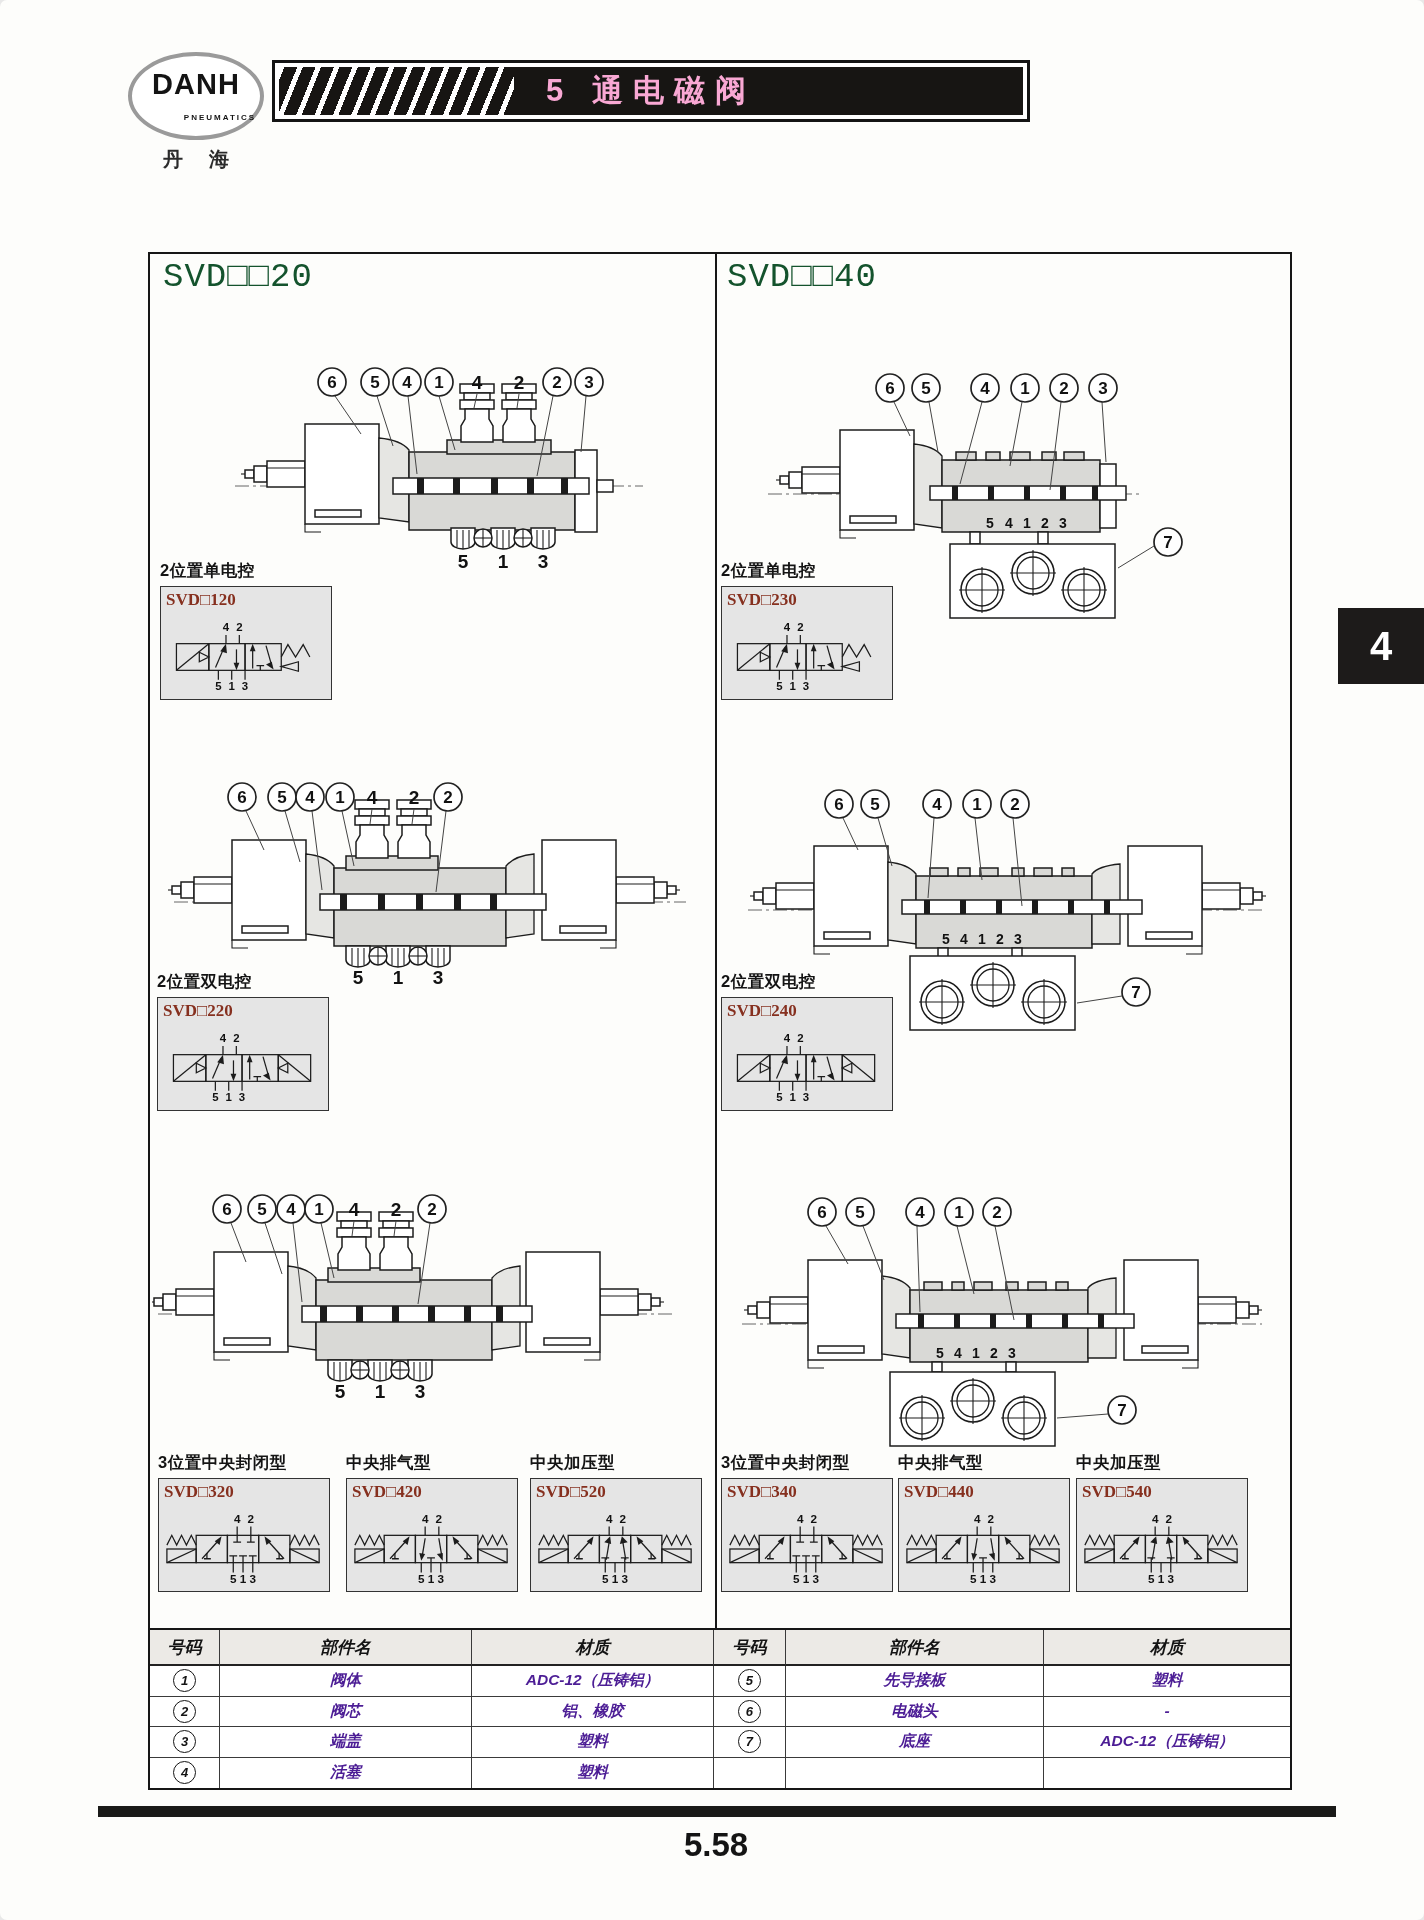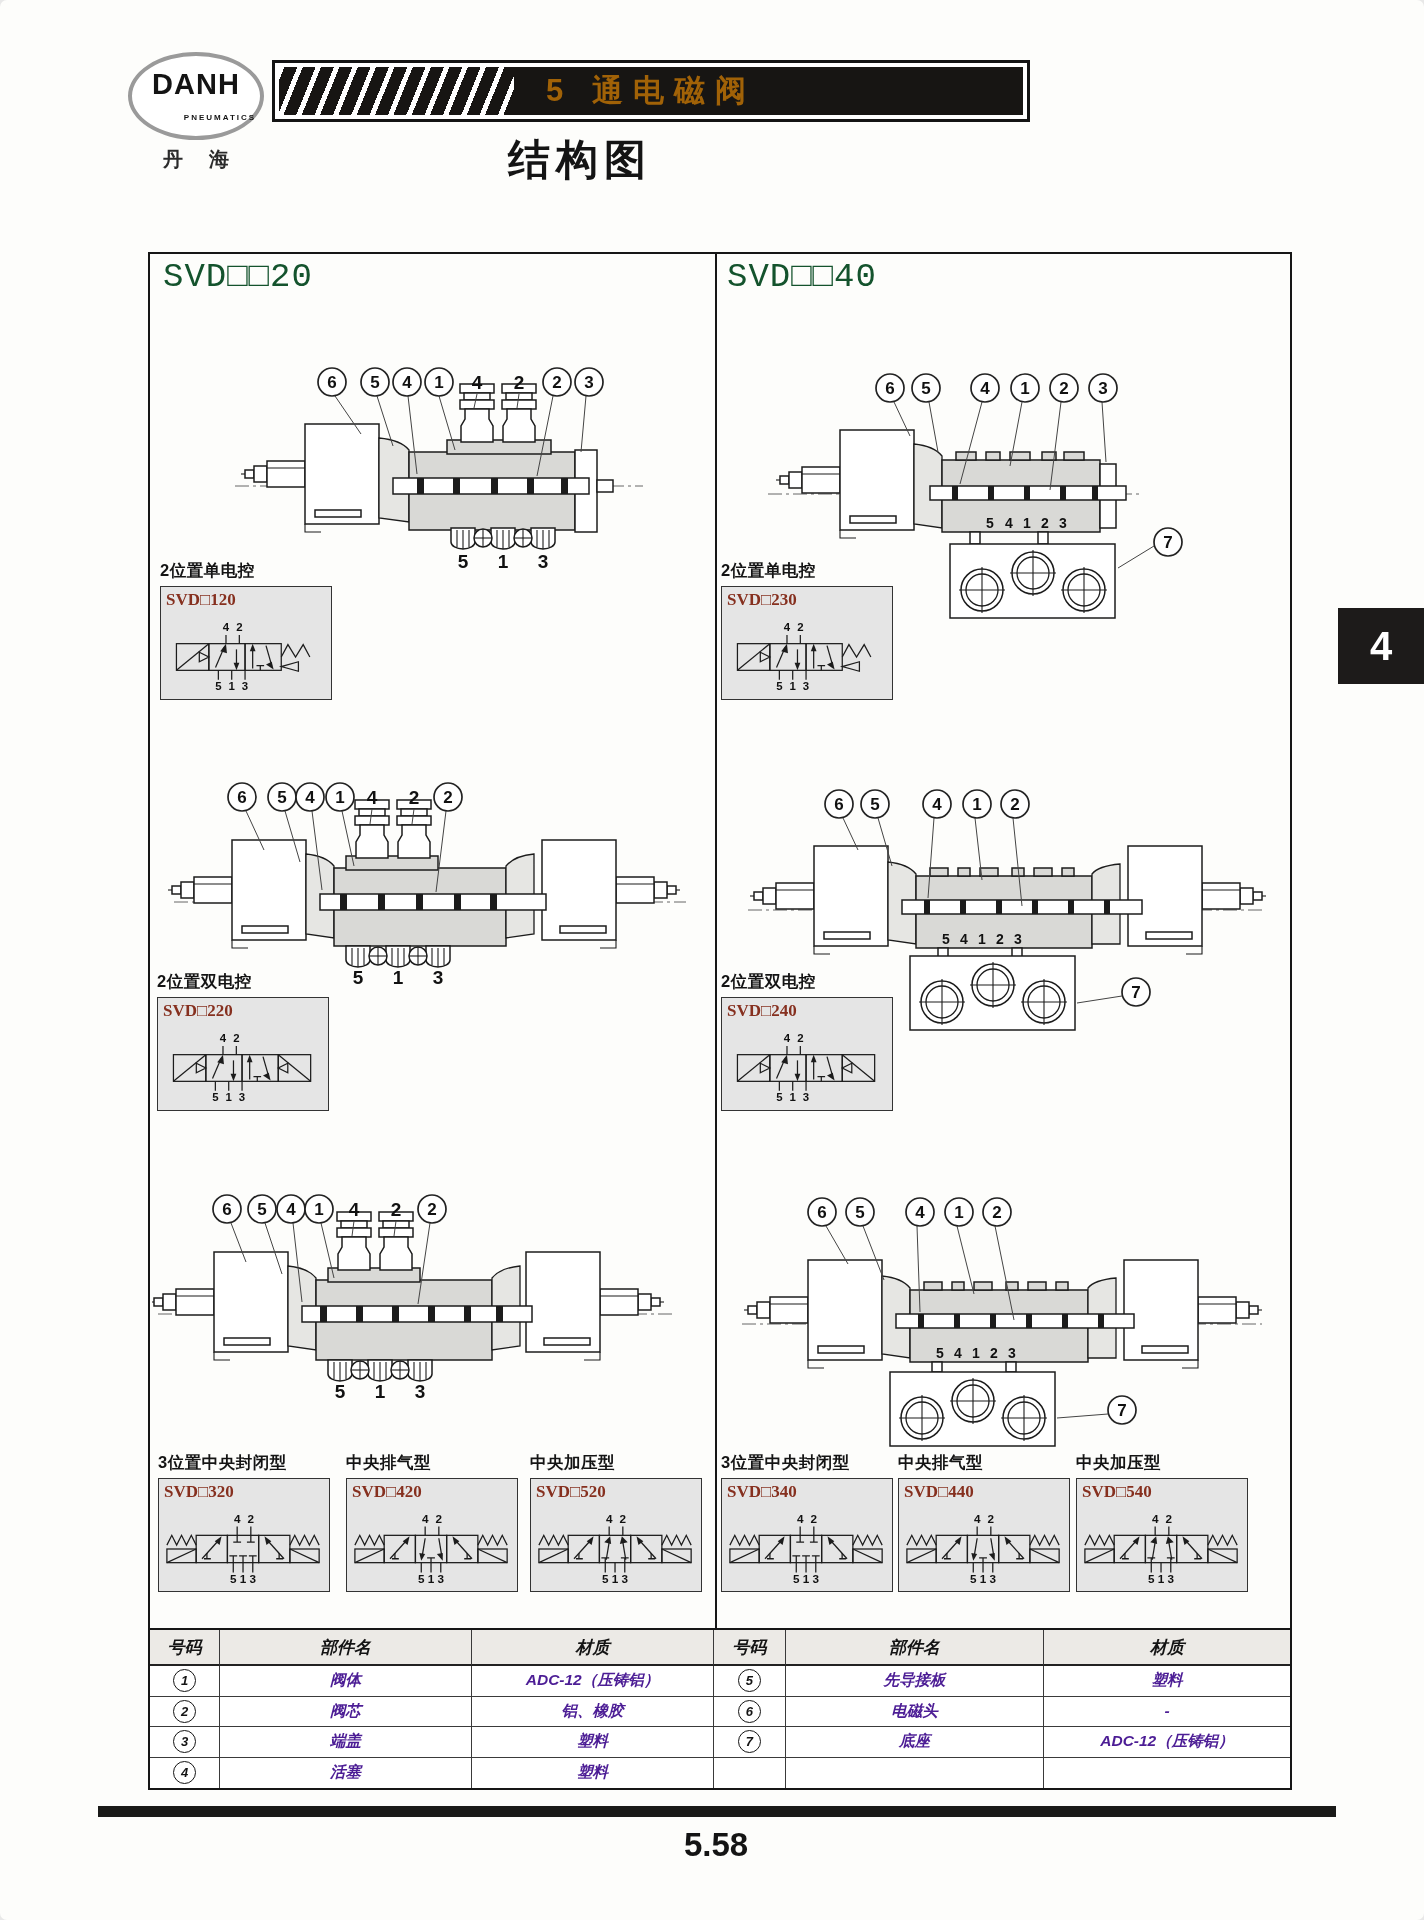--- a/index.html
+++ b/index.html
@@ -14,21 +14,21 @@
   .logo-brand{font-weight:bold;font-size:29px;letter-spacing:1px;line-height:1;}
   .logo-sub{font-size:8px;font-weight:bold;letter-spacing:2px;margin-top:14px;padding-left:48px;}
   .logo-cn{font-size:20px;font-weight:bold;letter-spacing:26px;padding-left:26px;margin-top:6px;color:#2b2b2b;}
 
   .banner{left:272px;top:60px;width:758px;height:62px;border:3px solid #141414;background:#fff;
           padding:4px;box-sizing:border-box;}
   .banner-inner{position:relative;width:100%;height:100%;background:#171513;overflow:hidden;}
   .banner-stripes{position:absolute;left:0;top:0;bottom:0;width:235px;
           background:repeating-linear-gradient(112deg,#fff 0 5px,#171513 5px 17px);}
   .banner-title{position:absolute;left:0;right:0;top:0;bottom:0;display:flex;align-items:center;justify-content:center;
-          color:#a16207;font-size:31px;font-weight:bold;letter-spacing:10px;text-align:center;}
+          color:#f9a8d4;font-size:31px;font-weight:bold;letter-spacing:10px;text-align:center;}
 
   .page-title{left:430px;top:132px;width:300px;text-align:center;font-size:42px;font-weight:bold;letter-spacing:6px;}
 
   
   .contentbox{left:148px;top:252px;width:1144px;height:1538px;border:2px solid #161616;box-sizing:border-box;}
   .vdivider{left:715px;top:252px;width:2px;height:1376px;background:#161616;}
   .side-tab{left:1338px;top:608px;width:86px;height:76px;background:#1d1b1a;color:#fff;
             display:flex;align-items:center;justify-content:center;font-size:40px;font-weight:bold;}
 
   .colhdr{font-family:Liberation Mono, monospace;font-size:34px;letter-spacing:1px;color:#14532d;}
@@ -214,21 +214,20 @@
     <div class="logo-cn">丹海</div>
   </div>
 
   <div class="abs banner">
     <div class="banner-inner">
       <div class="banner-stripes"></div>
       <div class="banner-title">5 通电磁阀</div>
     </div>
   </div>
 
-  <div class="abs page-title">结构图</div>
 
   <div class="abs contentbox"></div>
   <div class="abs vdivider"></div>
   <div class="abs side-tab">4</div>
 
   <div class="abs colhdr" style="left:163px;top:258px">SVD□□20</div>
   <div class="abs colhdr" style="left:727px;top:258px">SVD□□40</div>
 
   <svg class="abs" style="left:165px;top:352px" width="540" height="220">
     <line x1="70" y1="134" x2="478" y2="134" class="cline"></line>

